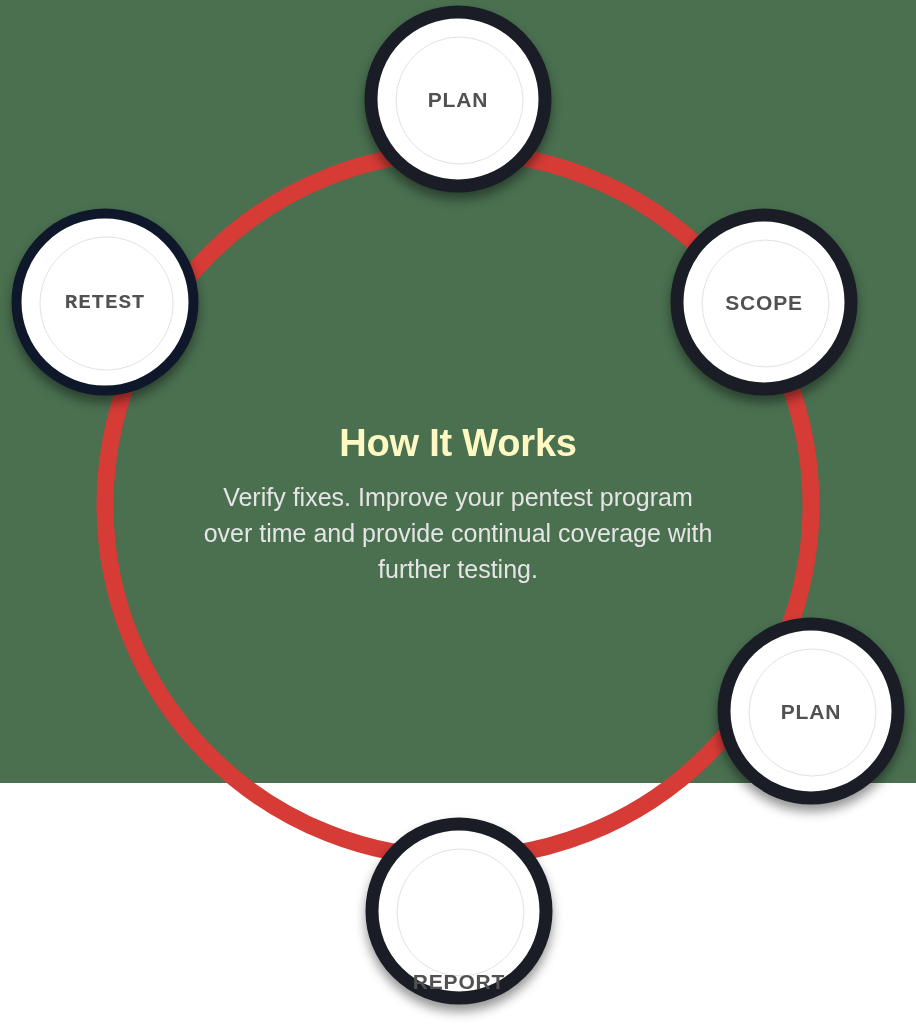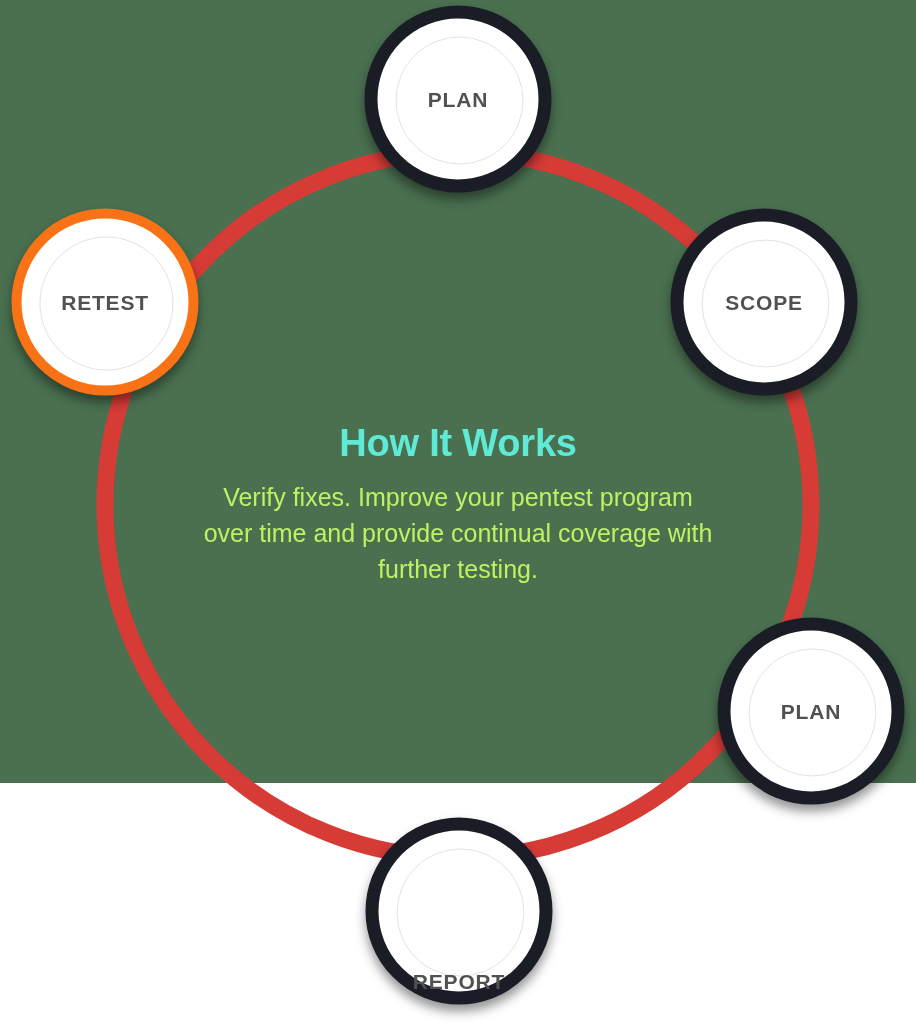--- a/index.html
+++ b/index.html
@@ -42,22 +42,23 @@
     background: #ffffff;
     transform: translate(-50%, -50%);
   }
 
   .node.dark {
     border: 13px solid #1a1d26;
     box-shadow: 0 7px 11px rgba(0, 0, 0, 0.42);
   }
 
   .node.active {
-    border: 10px solid #f97316;
+    border: 10px solid #0f172a;
     box-shadow: 0 7px 11px rgba(0, 0, 0, 0.42);
+    font-family: Liberation Mono, monospace;
   }
 
   
   .node-inner {
     position: absolute;
     left: 50%;
     top: 50%;
     width: 126px;
     height: 126px;
     margin: -63px 0 0 -63px;
@@ -89,30 +90,30 @@
     left: 458px;
     top: 505px;
     transform: translate(-50%, -50%);
     width: 560px;
     text-align: center;
   }
 
   #center-title {
     font-size: 38px;
     font-weight: bold;
-    color: #5eead4;
+    color: #fef9c3;
     letter-spacing: -0.2px;
     margin: 0 0 14px 0;
     line-height: 1.1;
   }
 
   #center-desc {
     font-size: 25px;
     font-weight: normal;
-    color: #bef264;
+    color: #e5e5e5;
     line-height: 1.45;
     margin: 0;
     padding: 0 18px;
   }
 </style>
 </head>
 <body>
 
 <div id="stage">
 

